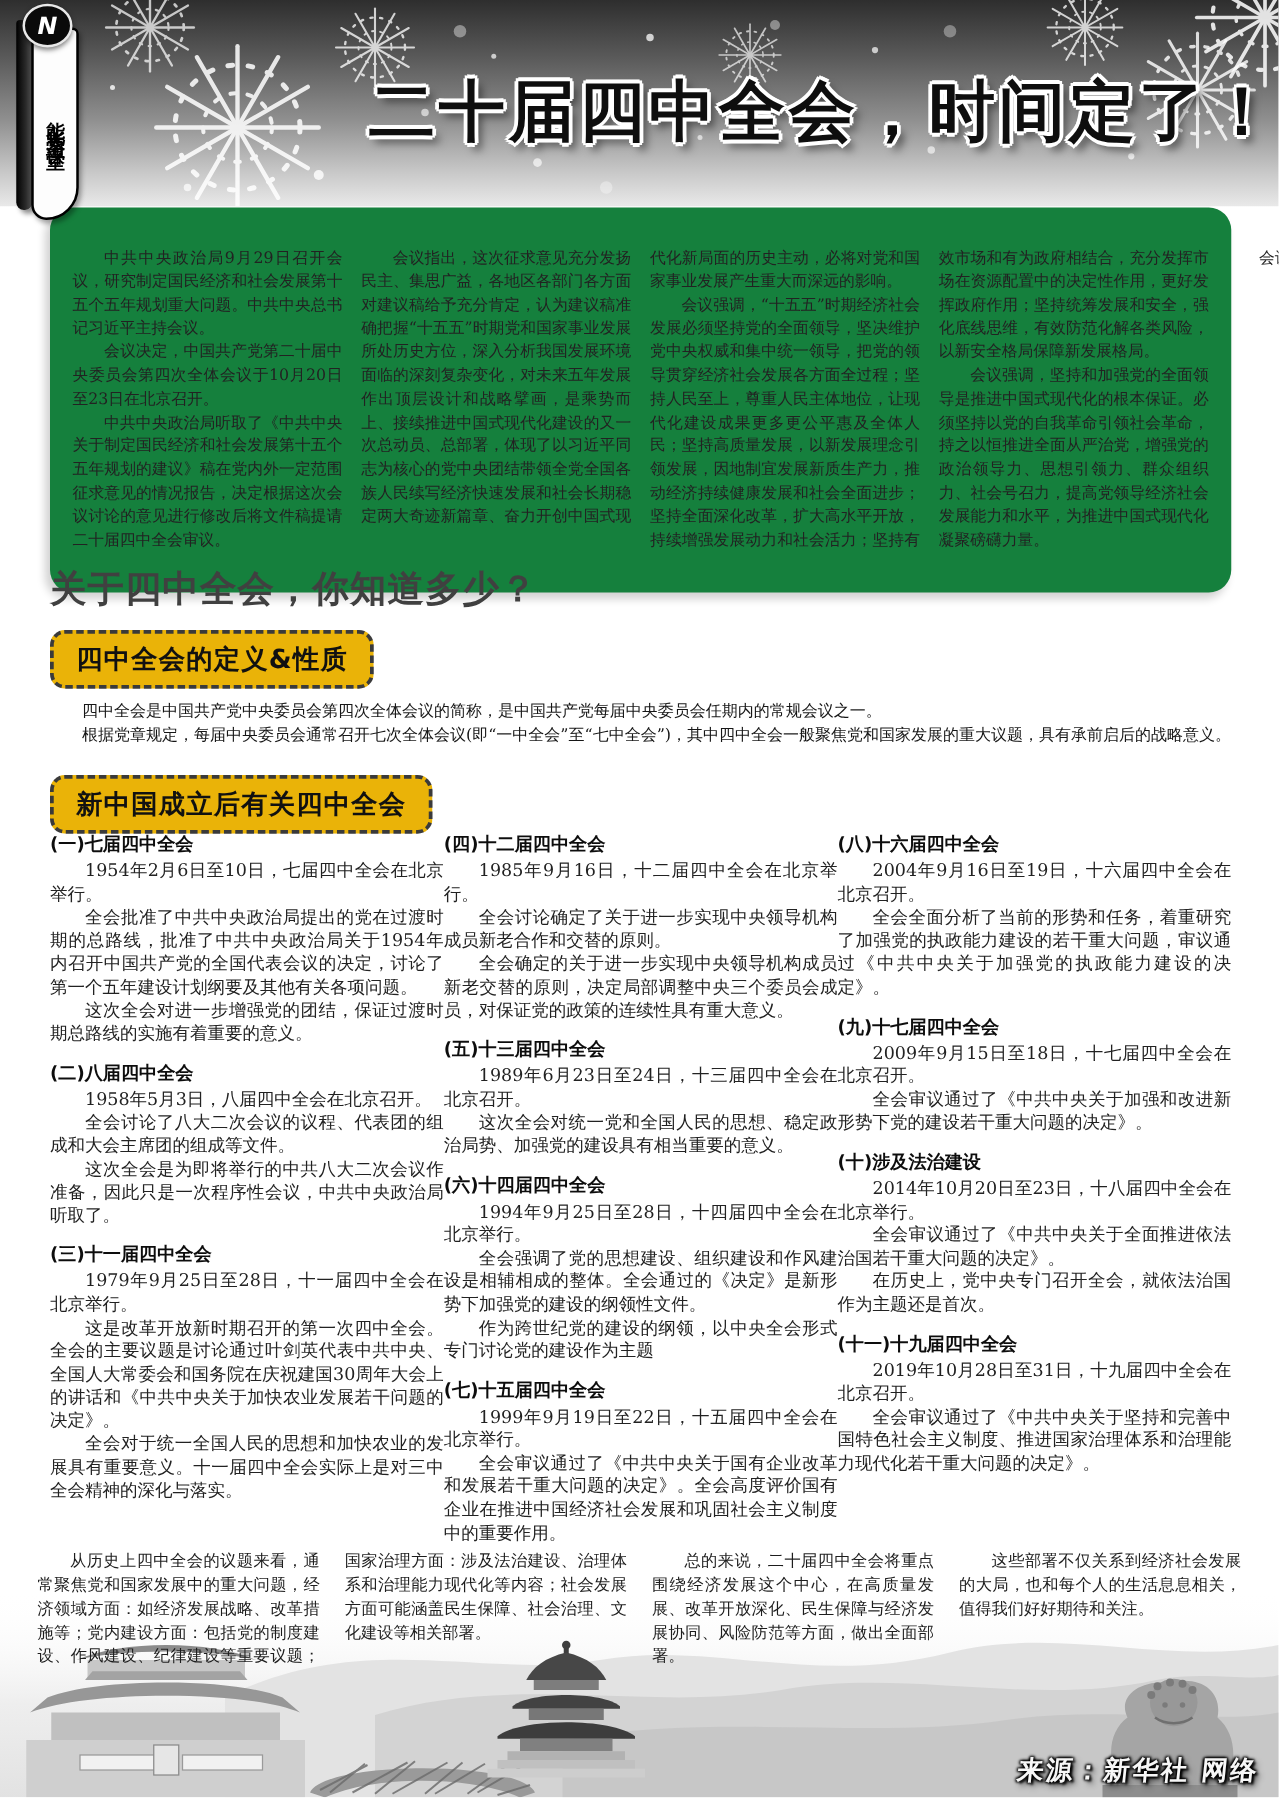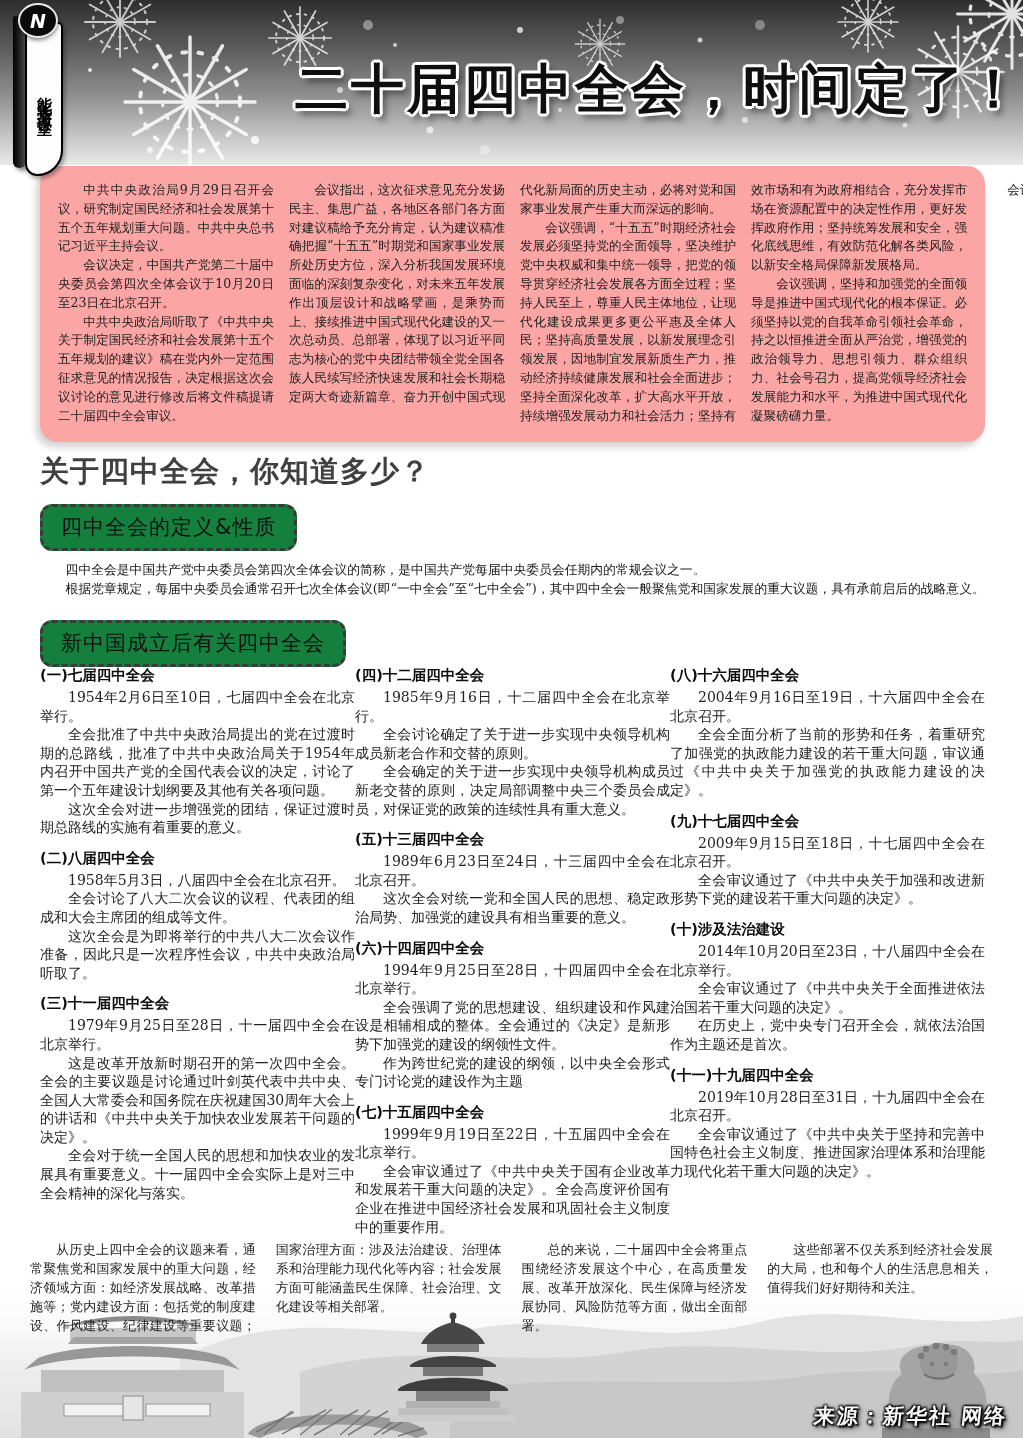--- a/index.html
+++ b/index.html
@@ -24,33 +24,33 @@
                 border:2px solid #000;border-radius:5px 5px 26px 12px;
                 display:flex;align-items:center;justify-content:center;box-shadow:2px 3px 4px rgba(0,0,0,.35);}
   .badge-text{writing-mode:vertical-rl;text-orientation:upright;font-family:"DejaVu Serif",serif;
               font-weight:bold;font-size:15px;letter-spacing:4px;color:#000;}
   .badge-logo{position:absolute;left:12px;top:3px;width:36px;height:31px;background:#0a0a0a;border-radius:50%;
               border:2px solid #e8e8e8;color:#fff;display:flex;align-items:center;justify-content:center;
               font-family:"DejaVu Sans",sans-serif;font-style:italic;font-weight:900;font-size:19px;
               box-shadow:0 2px 4px rgba(0,0,0,.5);}
 
   
-  .brief-box{position:absolute;left:40px;top:166px;width:909px;height:246px;background:#fca5a5;
-             border-radius:18px;padding:15px 18px;box-shadow:-4px 5px 7px rgba(0,0,0,.18);}
+  .brief-box{position:absolute;left:40px;top:166px;width:909px;height:246px;background:#15803d;
+             border-radius:18px;padding:31px 18px;box-shadow:-4px 5px 7px rgba(0,0,0,.18);}
   .brief-cols{column-count:4;column-gap:15px;column-fill:auto;height:246px;}
   .brief-p{margin:0;text-indent:2em;text-align:justify;font-size:12.6px;line-height:18.8px;color:#222;}
 
   
   .quiz-heading{position:absolute;left:40px;top:452px;margin:0;font-family:"DejaVu Sans",sans-serif;
                 font-weight:900;font-size:29px;letter-spacing:1px;color:#404040;}
 
   
   .deco-title{position:absolute;left:40px;display:inline-block;border:3px dashed #3a3a3a;border-radius:12px;
-              padding:6px 18px 7px;background:#15803d;font-family:"DejaVu Sans",sans-serif;
-              font-weight:400;font-size:21px;color:#111;letter-spacing:1px;}
+              padding:6px 18px 7px;background:#eab308;font-family:"DejaVu Sans",sans-serif;
+              font-weight:700;font-size:21px;color:#111;letter-spacing:1px;}
   .def-pos{top:504px;}
   .hist-pos{top:620px;}
 
   
   .def-paras{position:absolute;left:40px;top:560px;width:958px;}
   .def-p{margin:0;text-indent:2em;text-align:justify;font-size:12.8px;line-height:19px;color:#161616;}
 
   
   .meetings{position:absolute;left:40px;top:666px;width:945px;display:flex;}
   .mcol{flex:1 1 0;min-width:0;}

